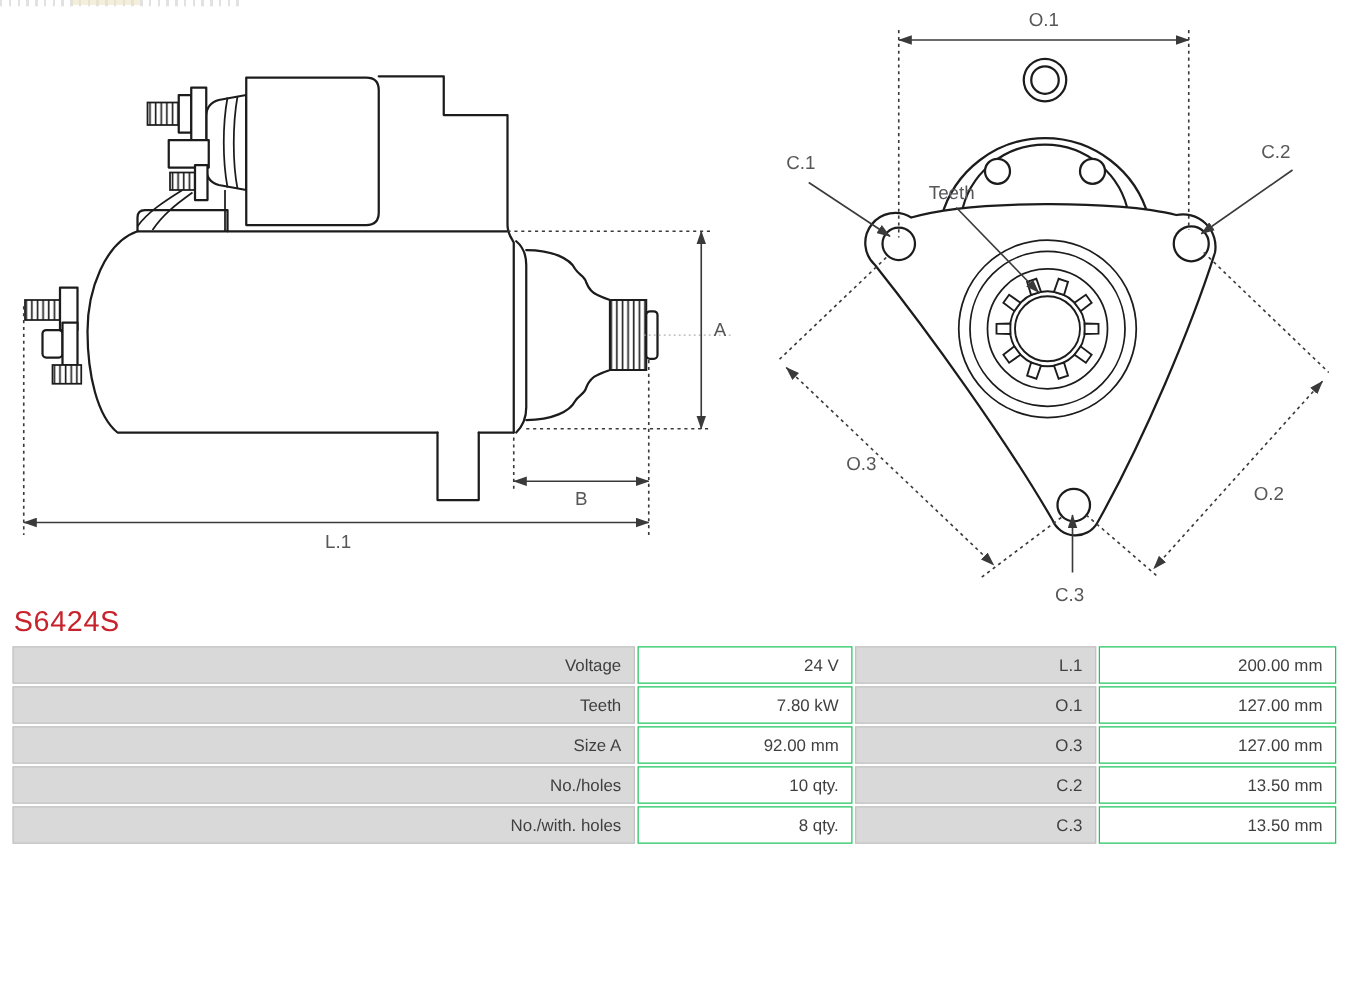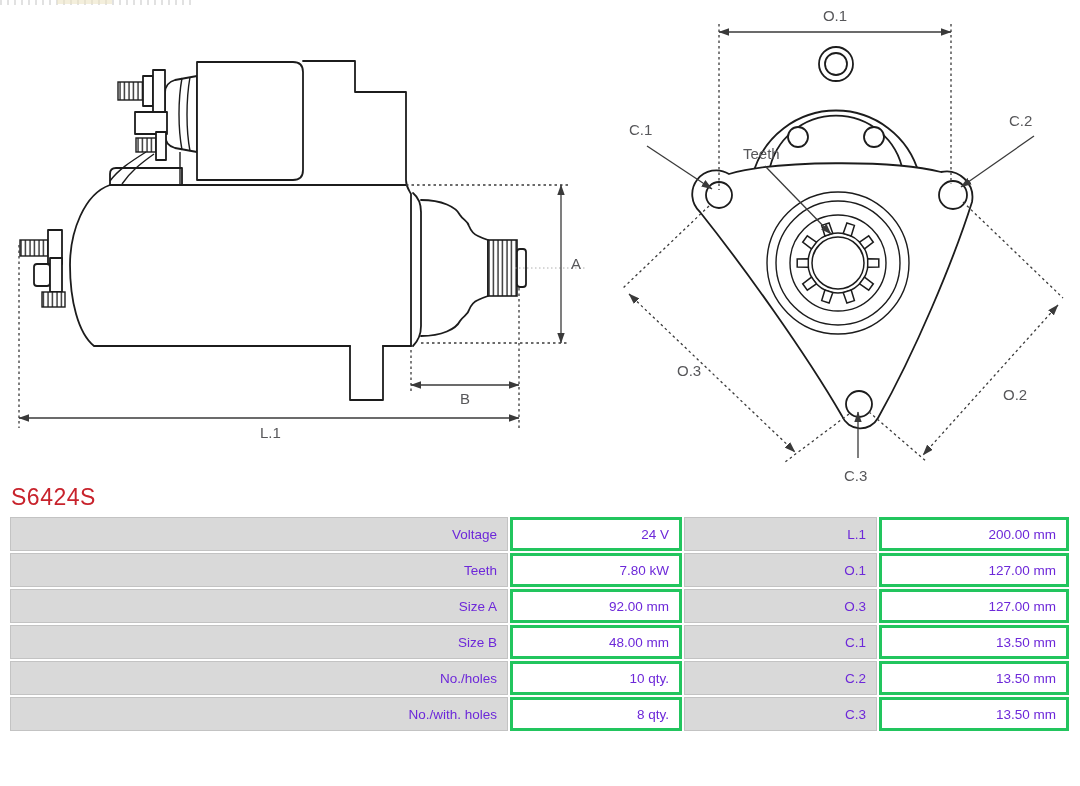--- a/index.html
+++ b/index.html
@@ -13,23 +13,23 @@
   .artifact-smudge{position:absolute;left:57px;top:0;width:55px;height:4px;
     background:#ece5c4;opacity:.6;}
   .svg-abs{position:absolute;}
   #side-svg{left:10px;top:40px;}
   #flange-svg{left:615px;top:0px;}
   .part-number{position:absolute;left:11px;top:484px;font-size:23px;
     color:#c8232c;letter-spacing:.5px;}
   table.spec{position:absolute;left:8px;top:515px;width:1059px;
     border-collapse:separate;border-spacing:2px;table-layout:fixed;}
   table.spec td{height:28px;padding:0 10px 0 0;text-align:right;
-    font-size:13.5px;color:#6d28d9;vertical-align:middle;white-space:nowrap;}
+    font-size:13.5px;color:#404040;vertical-align:middle;white-space:nowrap;}
   td.lbl{background:#d9d9d9;border:1px solid #c3c3c3;}
-  td.val{background:#ffffff;border:3px solid #22c55e;}
+  td.val{background:#ffffff;border:1px solid #22c55e;}
   svg text{font-family:"Liberation Sans",sans-serif;font-size:15px;fill:#57575a;}
   .draw{stroke:#1c1c1c;stroke-width:1.8;fill:none;stroke-linejoin:round;stroke-linecap:round;}
   .drawf{stroke:#1c1c1c;stroke-width:1.8;fill:#ffffff;stroke-linejoin:round;}
   .thin{stroke:#1c1c1c;stroke-width:1.4;fill:none;}
   .dim{stroke:#3a3a3a;stroke-width:1.3;fill:none;}
   .dot{stroke:#3a3a3a;stroke-width:1.3;fill:none;stroke-dasharray:2.5 3;}
   .faint{stroke:#b0b0b0;stroke-width:1;fill:none;stroke-dasharray:1.5 2.5;}
 </style>
 </head>
 <body>
@@ -211,26 +211,20 @@
       <td class="lbl">O.1</td>
       <td class="val">127.00 mm</td>
     </tr>
     <tr>
       <td class="lbl">Size A</td>
       <td class="val">92.00 mm</td>
       <td class="lbl">O.3</td>
       <td class="val">127.00 mm</td>
     </tr>
     <tr>
-      <td class="lbl">Size B</td>
-      <td class="val">48.00 mm</td>
-      <td class="lbl">C.1</td>
-      <td class="val">13.50 mm</td>
-    </tr>
-    <tr>
       <td class="lbl">No./holes</td>
       <td class="val">10 qty.</td>
       <td class="lbl">C.2</td>
       <td class="val">13.50 mm</td>
     </tr>
     <tr>
       <td class="lbl">No./with. holes</td>
       <td class="val">8 qty.</td>
       <td class="lbl">C.3</td>
       <td class="val">13.50 mm</td>

